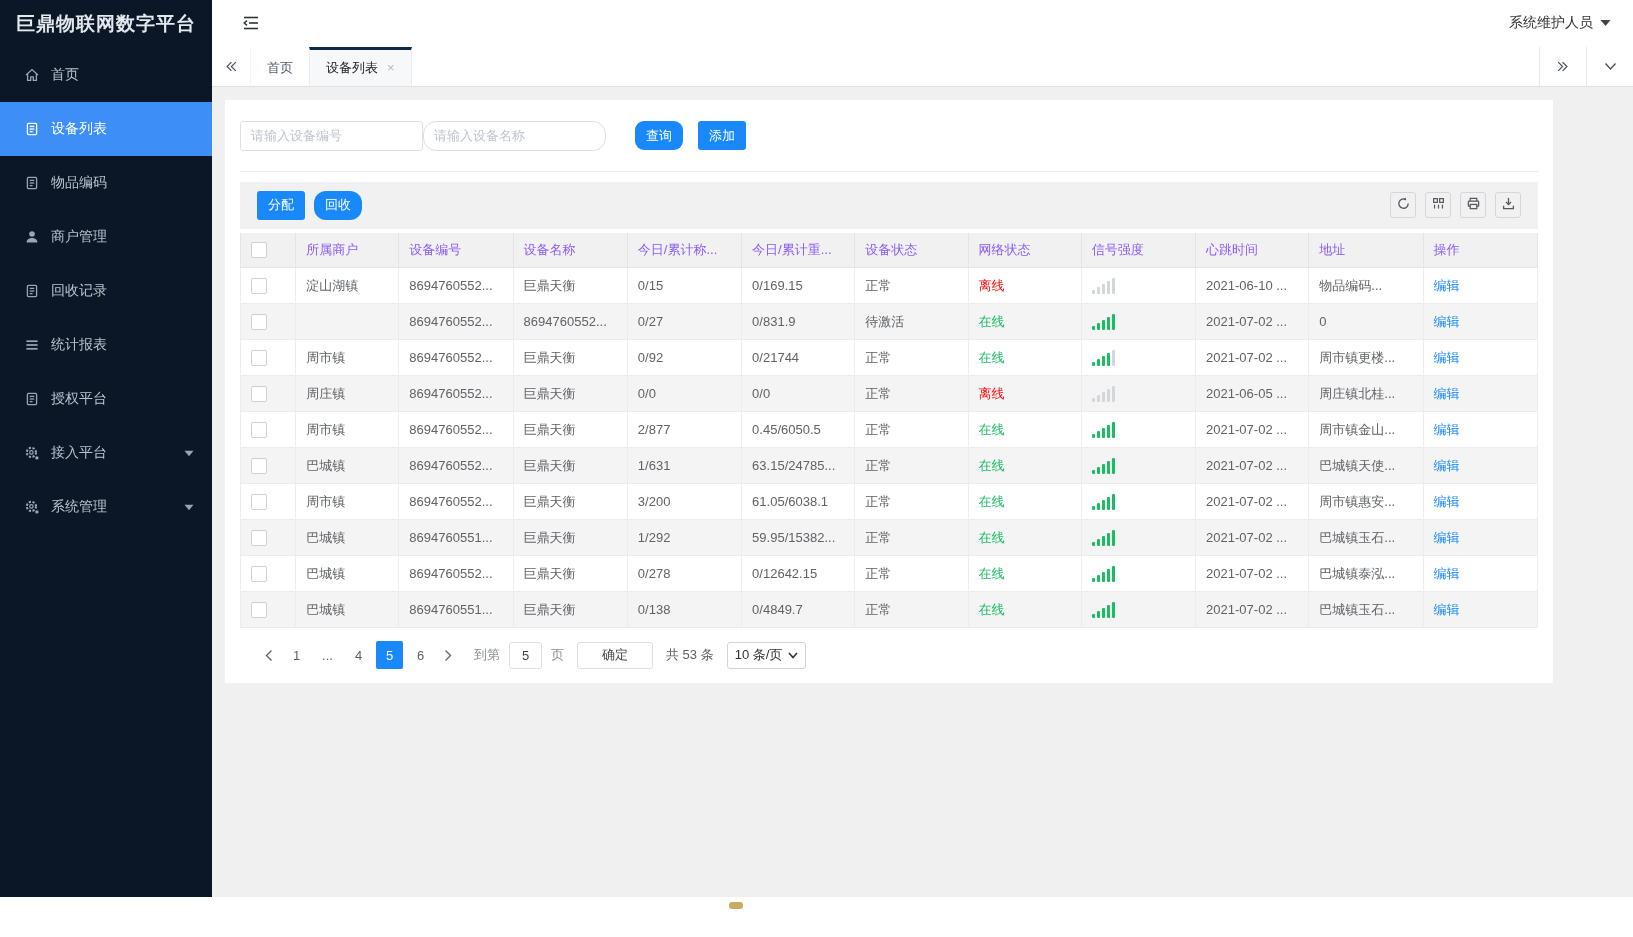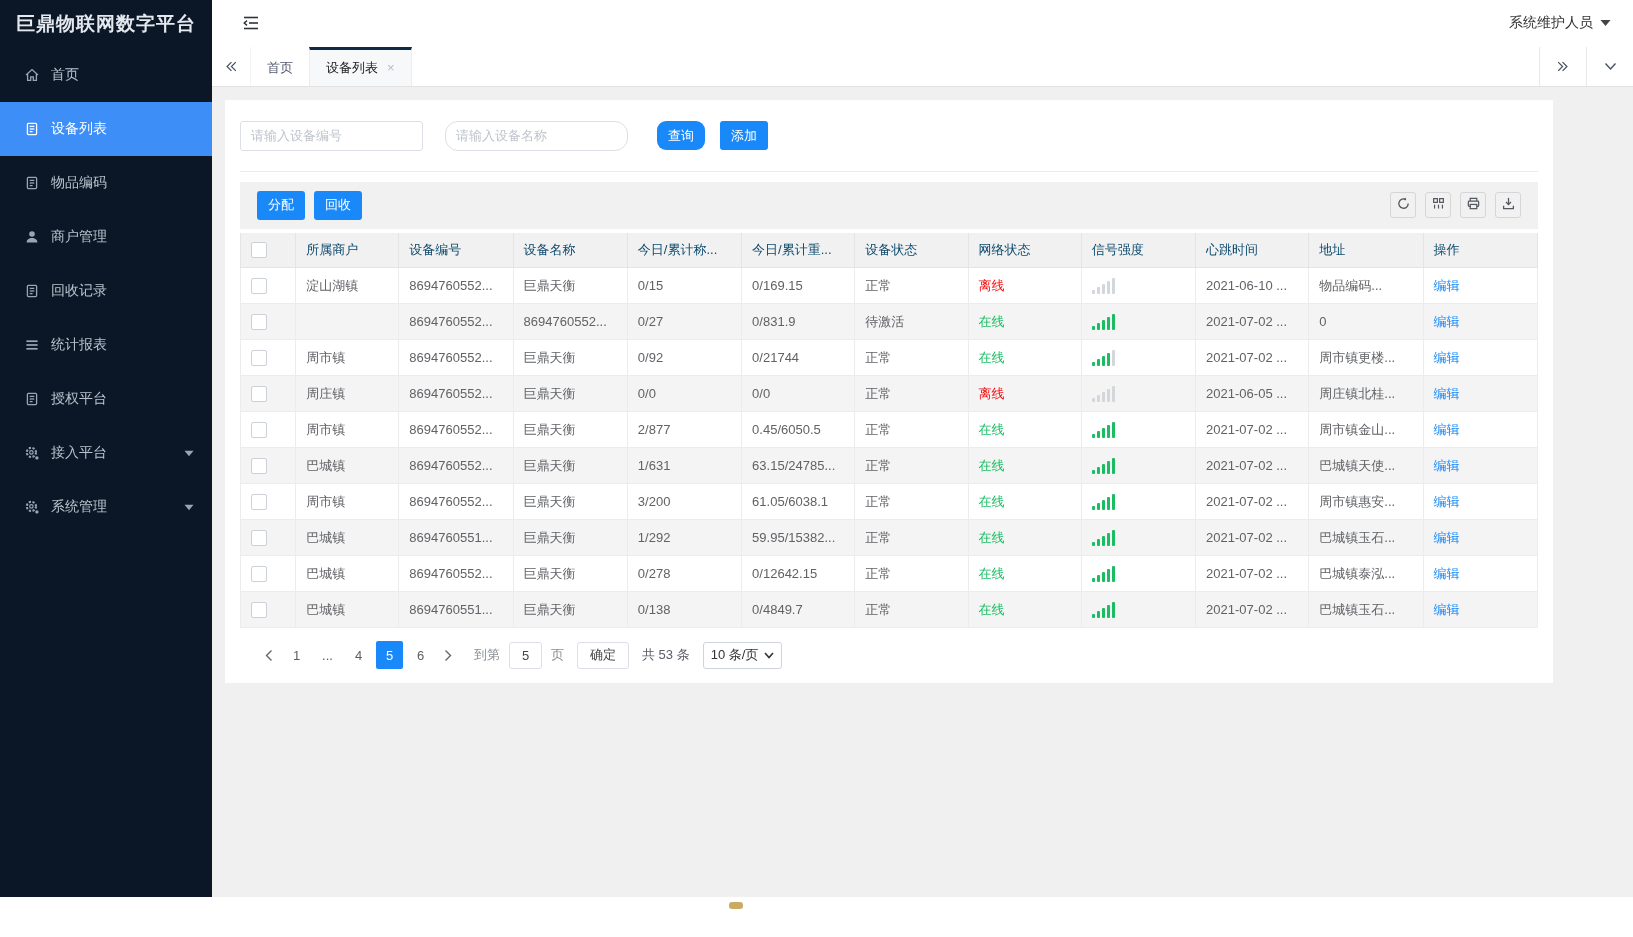--- a/index.html
+++ b/index.html
@@ -41,59 +41,59 @@
     border-left:1px solid #e8e8e8;cursor:pointer;}
 
   .content{height:811px;background:#f0f0f0;box-sizing:border-box;padding:13px 80px 0 13px;}
   .panel{background:#fff;box-sizing:border-box;padding:21px 15px 0 15px;}
 
   
   .search-row{display:flex;align-items:center;padding-bottom:20px;border-bottom:1px solid #ebebeb;}
   .search-input{width:183px;height:30px;box-sizing:border-box;border:1px solid #dcdfe6;border-radius:3px;
     padding:0 10px;font-size:13px;color:#333;font-family:inherit;outline:none;}
   .search-input::placeholder{color:#bfc4cc;}
-  .search-input + .search-input{margin-left:22px;border-radius:13px;}
+  .search-input + .search-input{border-radius:13px;}
   .btn-blue{background:#1989fa;color:#fff;border:none;border-radius:3px;height:29px;
     padding:0 11px;font-size:13px;font-family:inherit;cursor:pointer;}
   .search-row .btn-blue:first-of-type{margin-left:29px;border-radius:9px;}
   .search-row .btn-blue + .btn-blue{margin-left:15px;}
 
   
   .table-zone{background:#f1f1f1;margin-top:10px;}
   .zone-toolbar{display:flex;align-items:center;padding:9px 17px;justify-content:center;}
-  .zone-toolbar .btn-blue + .btn-blue{margin-left:9px;}
+  .zone-toolbar .btn-blue + .btn-blue{margin-left:9px;border-radius:12px;}
   .icon-btns{margin-left:auto;display:flex;gap:9px;}
   .icon-btn{width:26px;height:26px;box-sizing:border-box;border:1px solid #d6d6d6;border-radius:3px;
     background:transparent;display:flex;align-items:center;justify-content:center;color:#54585f;cursor:pointer;}
 
   table{border-collapse:collapse;table-layout:fixed;width:100%;background:#fff;border-top:4px solid #fff;}
   th,td{box-sizing:border-box;padding:0 10px;font-size:13px;font-weight:normal;text-align:left;
     overflow:hidden;white-space:nowrap;text-overflow:ellipsis;}
-  thead th{height:37px;background:#f1f1f1;color:#0c4a6e;border:1px solid #e4e4e4;}
+  thead th{height:37px;background:#f1f1f1;color:#8b5cf6;border:1px solid #e4e4e4;}
   tbody td{height:36px;color:#606266;border:1px solid #ececec;border-top:none;}
   tbody tr:nth-child(even) td{background:#f4f4f4;}
   .cb{width:14px;height:14px;border:1px solid #ccd1d9;border-radius:2px;background:#fff;cursor:pointer;}
   .status-on{color:#1abd62;}
   .status-off{color:#f80d0d;font-family:Liberation Mono, monospace;}
   .edit-link{color:#1989fa;text-decoration:none;cursor:pointer;}
   .signal{display:flex;align-items:flex-end;gap:2px;height:16px;}
   .signal i{display:block;width:3px;border-radius:1px;}
 
   
   .pagination{display:flex;align-items:center;padding:13px 17px 14px 17px;background:#fff;
     font-size:13px;color:#606266;}
   .pg-nav{width:24px;height:28px;display:flex;align-items:center;justify-content:center;color:#666;cursor:pointer;}
   .pg-num{min-width:27px;height:28px;display:flex;align-items:center;justify-content:center;
     margin:0 2px;border-radius:2px;cursor:pointer;color:#5a5e66;}
   .pg-num.active{background:#1989fa;color:#fff;}
   .pg-goto{margin-left:14px;color:#8a8f96;}
   .pg-input{width:33px;height:27px;box-sizing:border-box;border:1px solid #dcdfe6;border-radius:3px;
     text-align:center;font-size:13px;font-family:inherit;margin:0 9px;color:#444;outline:none;}
   .pg-unit{color:#8a8f96;}
-  .pg-confirm{margin-left:13px;height:27px;padding:0 12px;background:#fff;border:1px solid #dcdfe6;
+  .pg-confirm{margin-left:13px;height:27px;padding:0 24px;background:#fff;border:1px solid #dcdfe6;
     border-radius:3px;font-size:13px;font-family:inherit;color:#444;cursor:pointer;}
   .pg-total{margin-left:13px;color:#5a5e66;}
   .pg-size{margin-left:13px;height:27px;box-sizing:border-box;border:1px solid #cfd4db;border-radius:3px;
     display:flex;align-items:center;gap:6px;padding:0 7px;color:#333;cursor:pointer;background:#fff;}
   .pg-size .caret{display:flex;color:#333;}
 
   
   .bottom-strip{position:absolute;left:0;bottom:0;width:1633px;height:40px;background:#fff;}
   .hthumb{position:absolute;left:729px;top:5px;width:14px;height:7px;border-radius:3px;background:#c9ab63;}
 </style>

